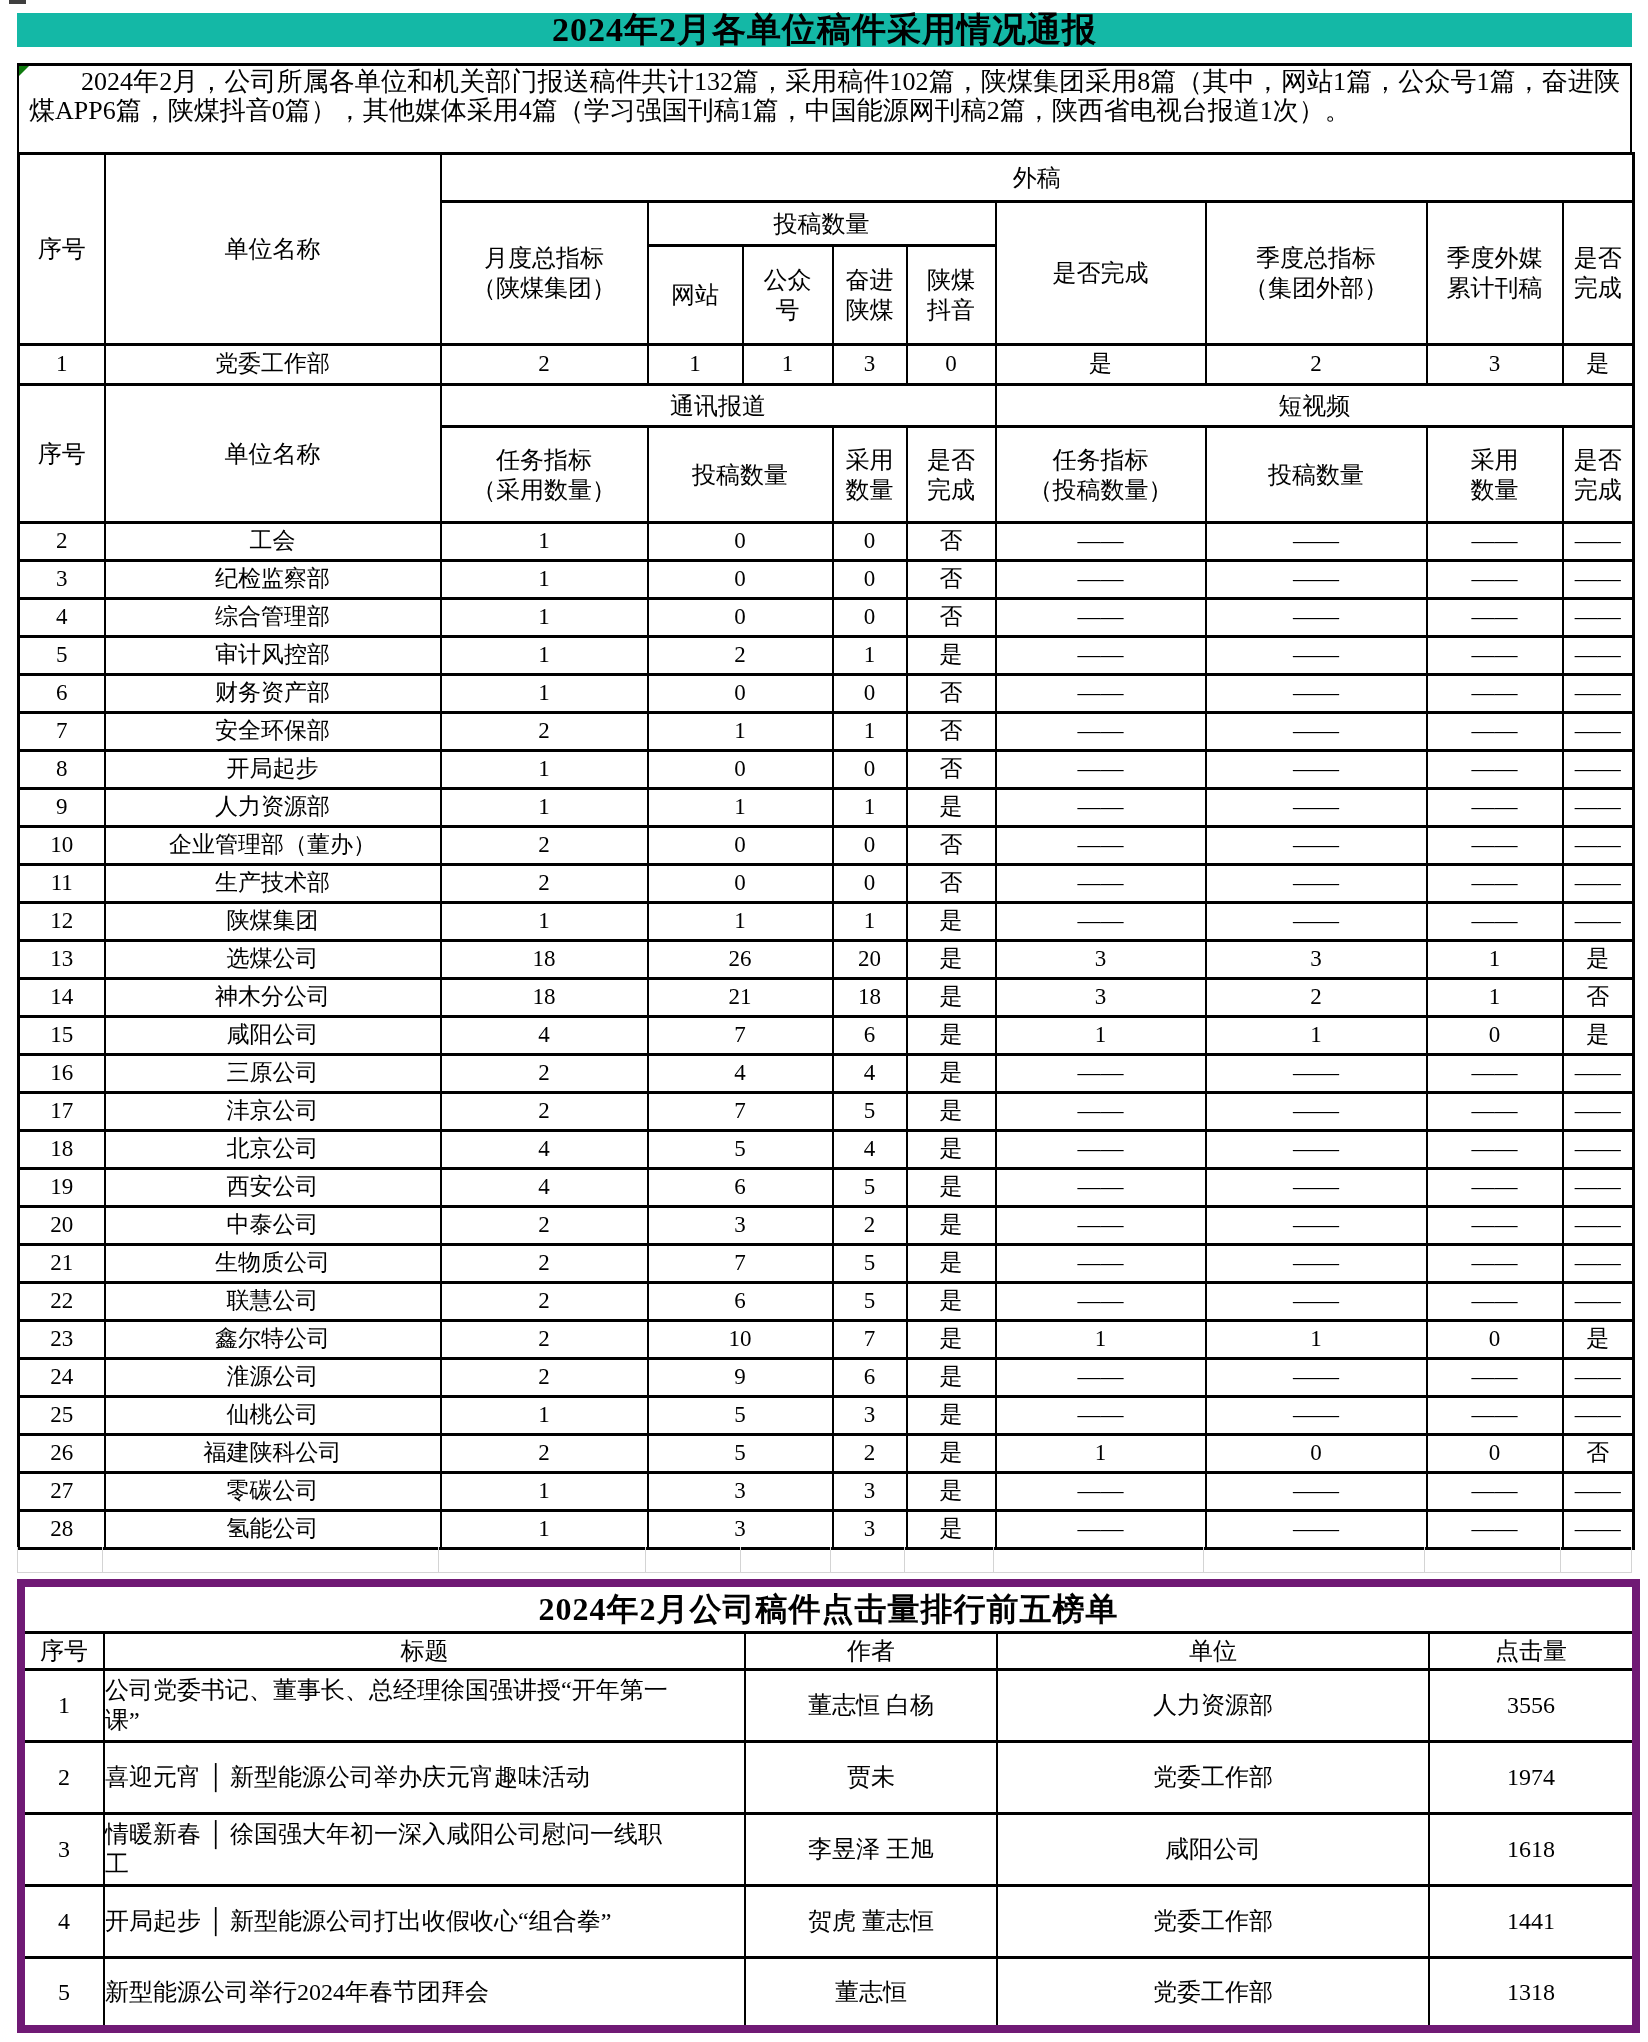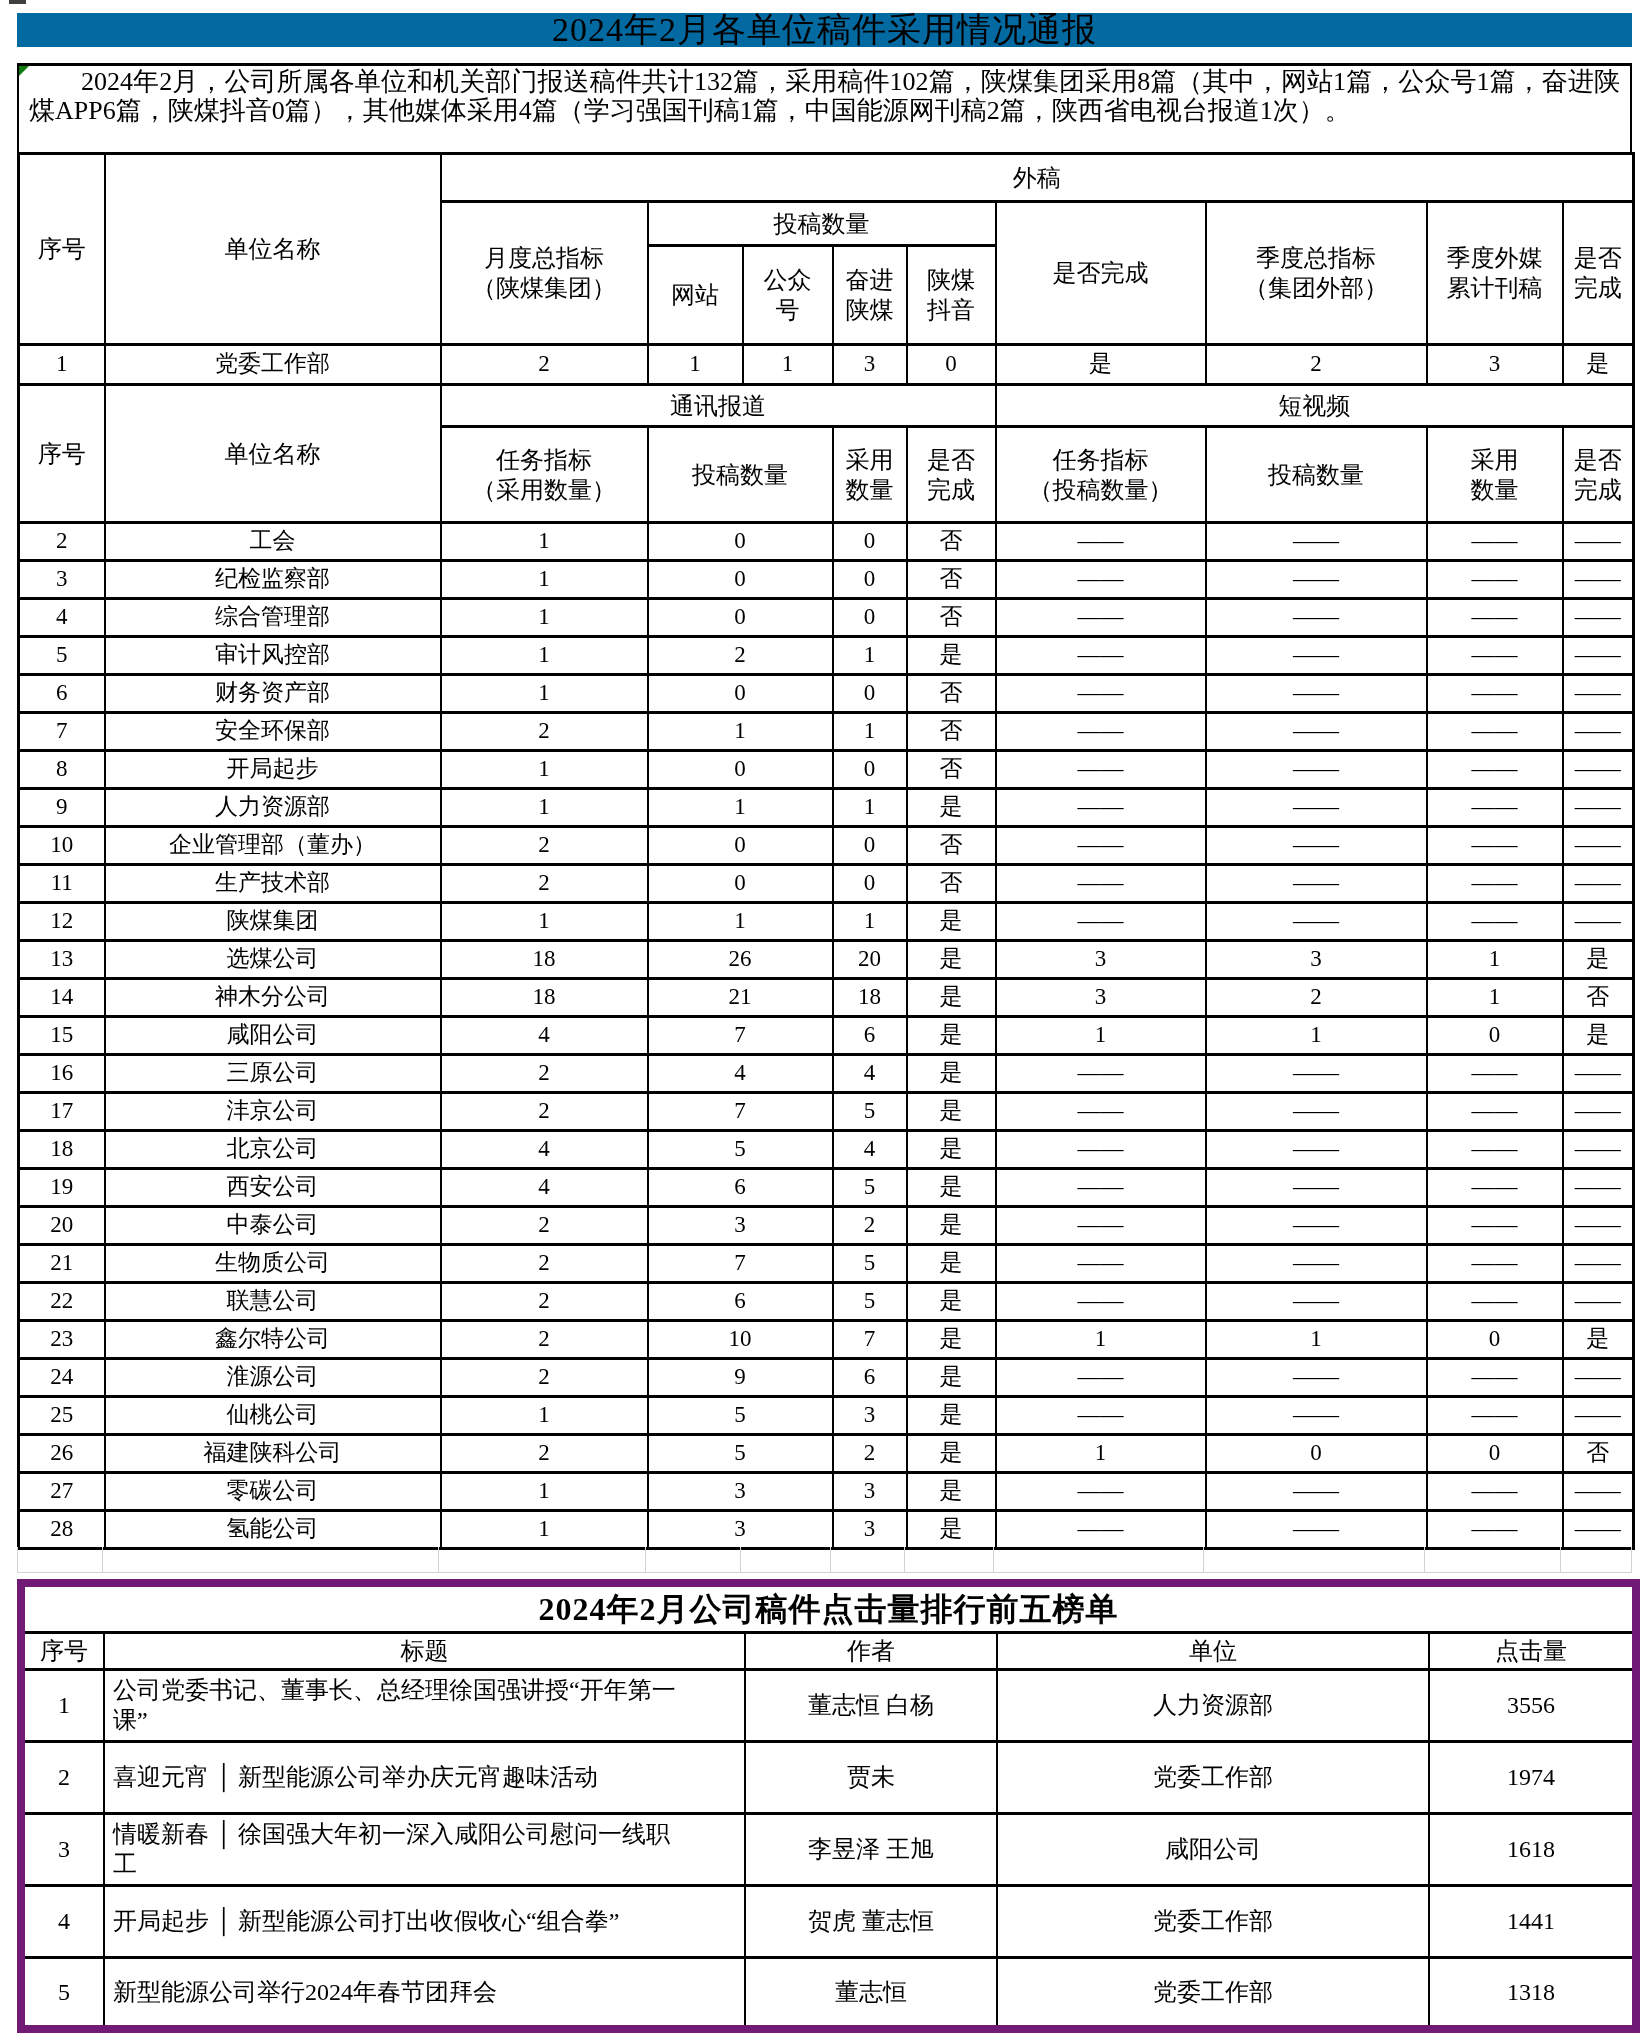--- a/index.html
+++ b/index.html
@@ -6,22 +6,22 @@
   html,body { background:#ffffff; }
   body {
     width:1648px; height:2042px; position:relative; overflow:hidden;
     font-family:"Liberation Serif","DejaVu Serif",serif; color:#000;
   }
   .artifact { position:absolute; left:9px; top:0; width:17px; height:4px; background:#3f3f3f; }
   .sheet { position:absolute; left:17px; top:0; width:1615px; }
 
   .title-row {
     position:absolute; left:0; top:13px; width:1615px; height:34px;
-    background:#0369a1; display:flex; align-items:center; justify-content:center;
-    font-size:34px; font-weight:normal; letter-spacing:1px;
+    background:#14b8a6; display:flex; align-items:center; justify-content:center;
+    font-size:34px; font-weight:bold; letter-spacing:1px;
   }
   .summary-cell {
     position:absolute; left:0; top:63px; width:1615px; height:89px;
     border:2px solid #000; border-top-width:3px; border-bottom:none;
     padding:1px 10px 0 10px; font-size:26px; line-height:29px;
     text-align:justify; text-indent:2em; background:#fff;
   }
   .flag { position:absolute; left:0; top:0; width:0; height:0;
     border-top:10px solid #0f7b0f; border-right:10px solid transparent; }
 
@@ -43,21 +43,21 @@
     position:absolute; left:0; top:1547px; width:1615px; height:26px;
     display:flex; border-bottom:1px solid #d4d4d4;
   }
   .empty-grid .eg { border-right:1px solid #d4d4d4; height:100%; }
   .empty-grid .eg:first-child { border-left:1px solid #d4d4d4; }
 
   #rank-table tr.rt { height:49px; }
   #rank-table tr.rh { height:37px; }
   #rank-table tr.rr { height:72px; }
   #rank-table th.rank-title-cell { font-size:32px; font-weight:bold; white-space:normal; letter-spacing:1px; }
-  #rank-table td.title-col { text-align:left; padding-left:8px; white-space:pre-line; font-size:24px; }
+  #rank-table td.title-col { text-align:left; padding-left:0; white-space:pre-line; font-size:24px; }
   #rank-table td { font-size:24px; }
 </style>
 </head>
 <body>
 
 <div class="artifact"></div>
 
 <div class="sheet">
 
   <div class="title-row">2024年2月各单位稿件采用情况通报</div>

